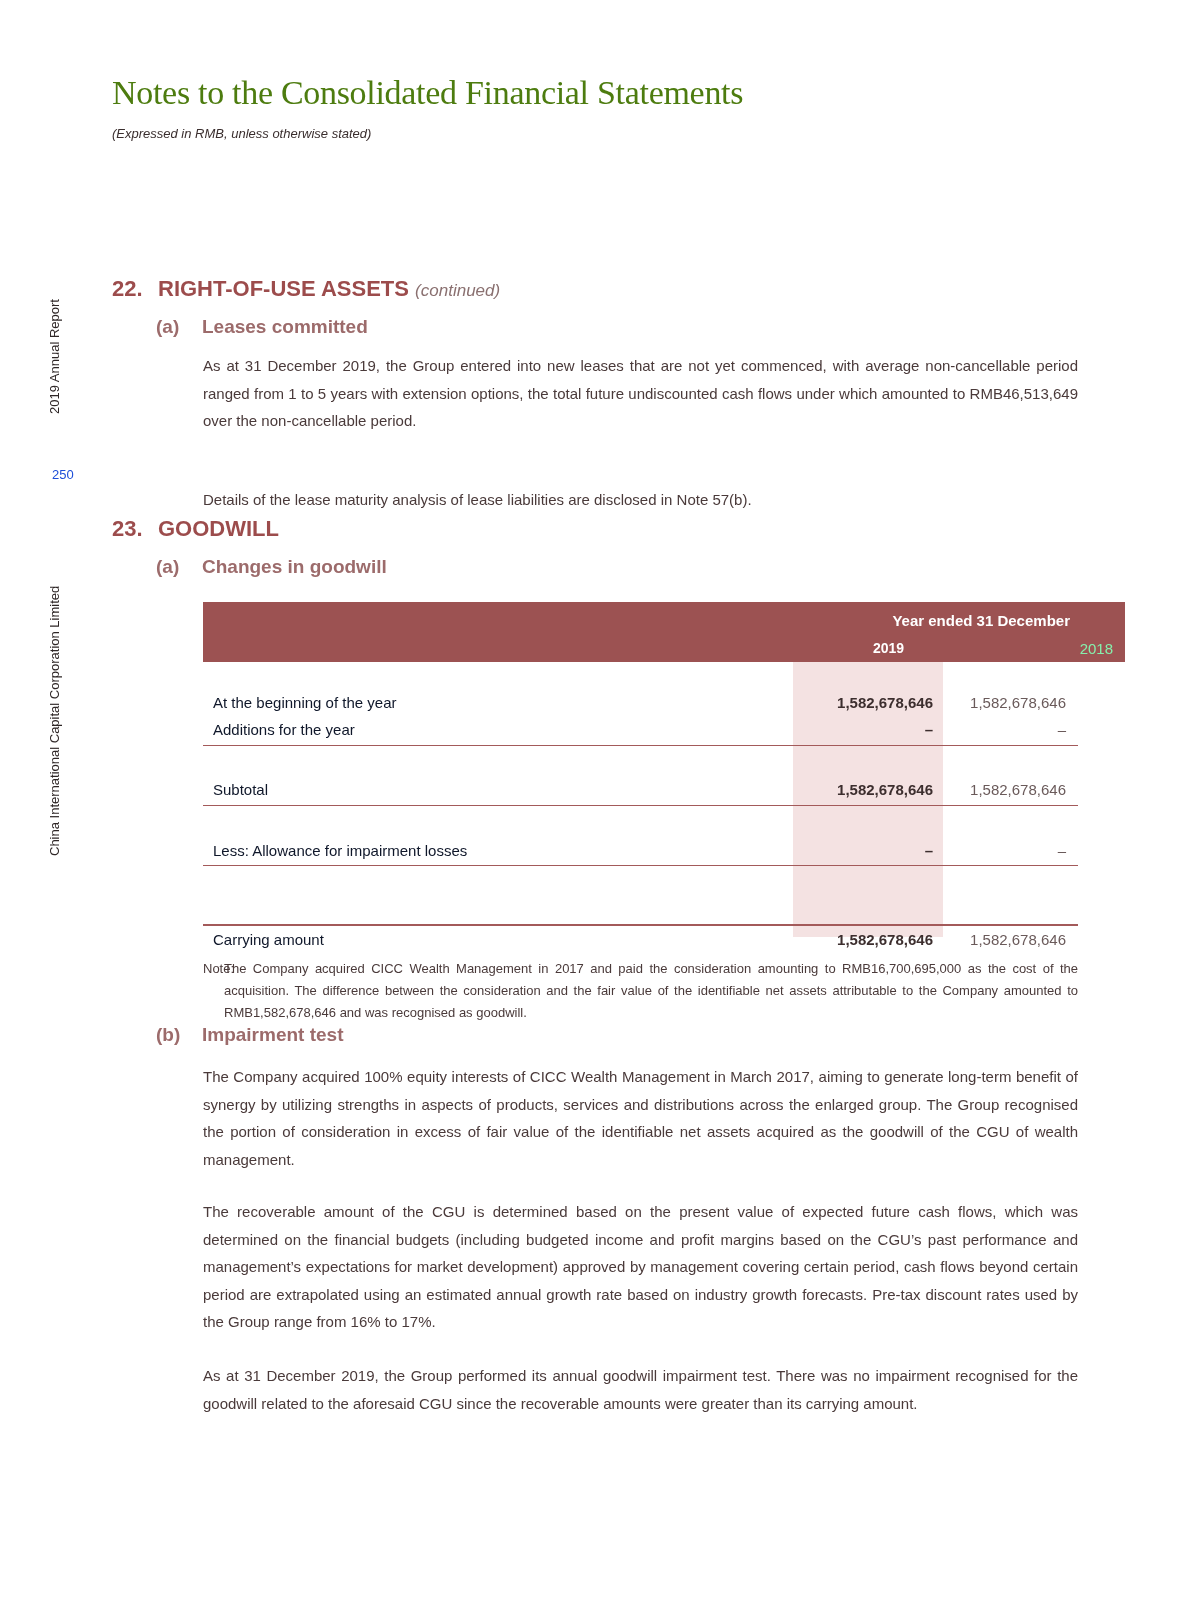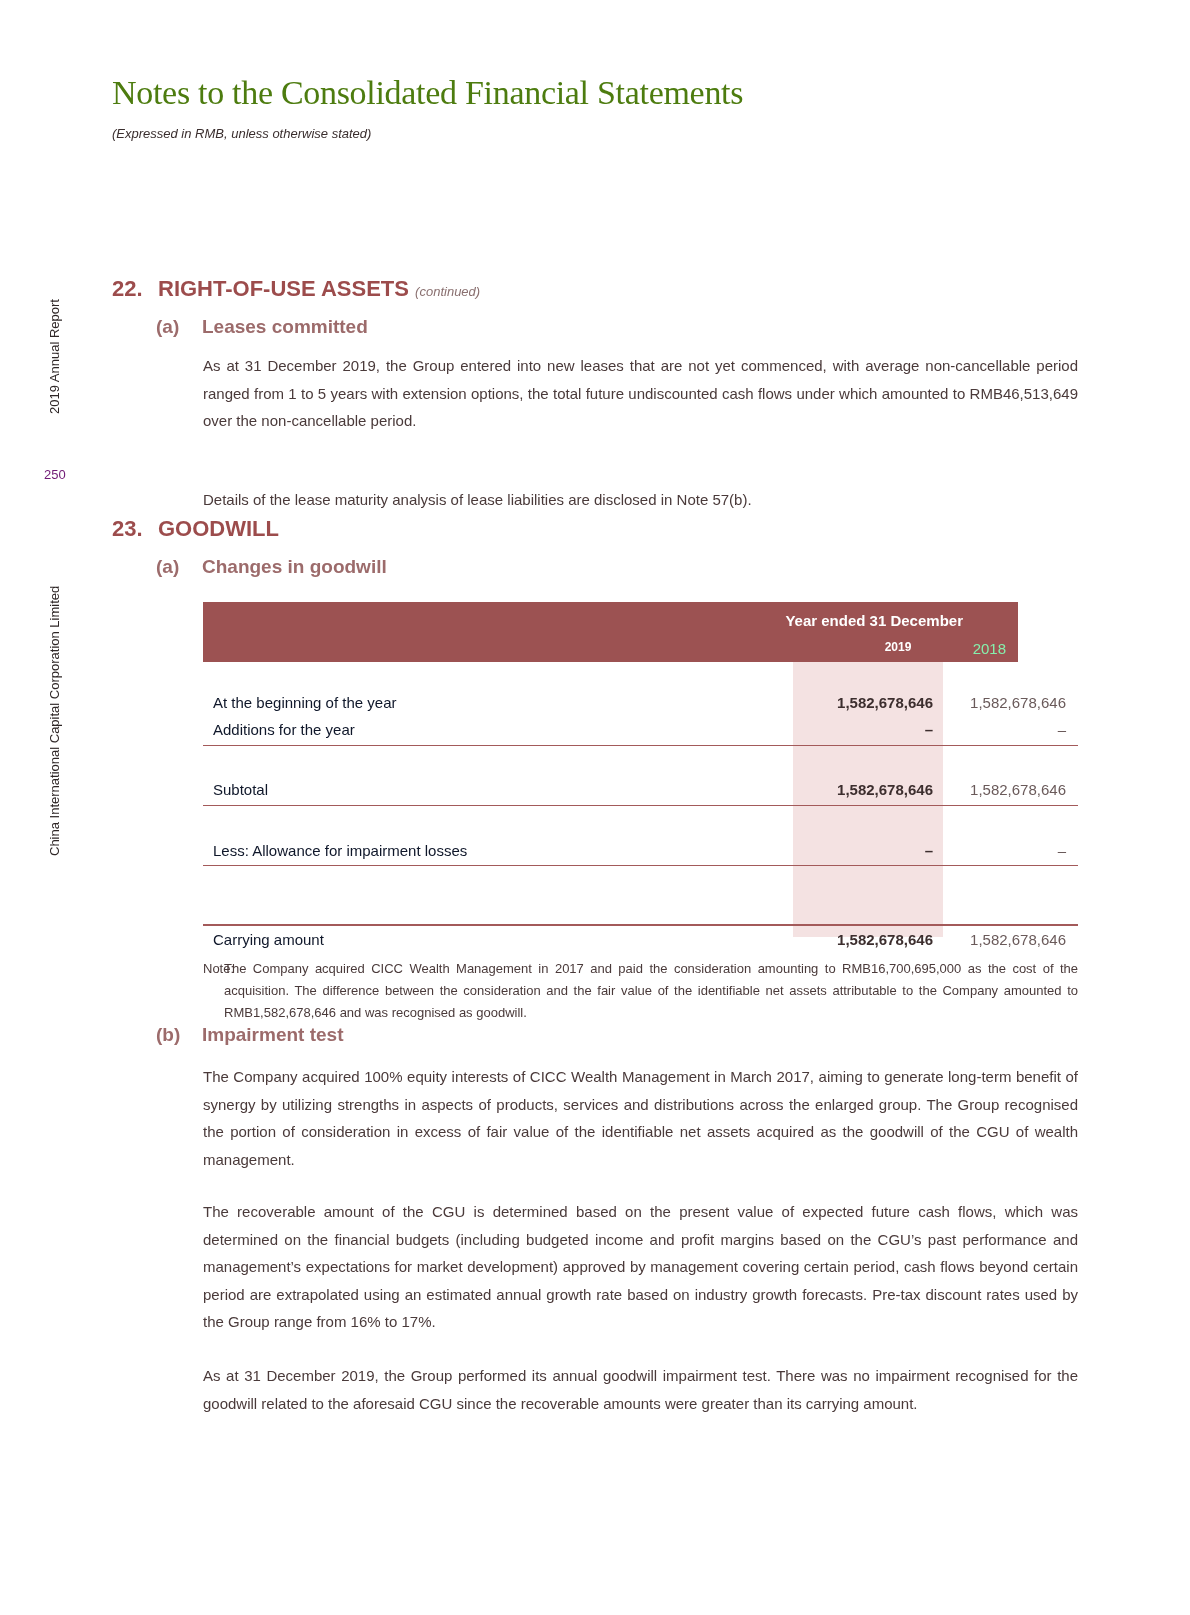--- a/index.html
+++ b/index.html
@@ -5,37 +5,37 @@
   html, body { margin: 0; padding: 0; background: #ffffff; }
   body { width: 1190px; height: 1615px; position: relative; overflow: hidden;
          font-family: "Liberation Sans", "DejaVu Sans", sans-serif; color: #4a3a3a; }
 
   .header-title { position: absolute; left: 112px; top: 74px; font-family: "Liberation Serif", "DejaVu Serif", serif;
                   font-size: 34px; color: #4d7c0f; letter-spacing: -0.3px; white-space: nowrap; }
   .header-sub { position: absolute; left: 112px; top: 126px; font-size: 13px; font-style: italic; color: #3a2e2e; }
 
   .side-report { position: absolute; left: 47px; top: 414px; transform: rotate(-90deg); transform-origin: left top;
                  font-size: 13px; color: #2e2626; white-space: nowrap; }
-  .side-page { position: absolute; left: 44px; top: 467px; font-size: 13px; color: #701a75; }
+  .side-page { position: absolute; left: 52px; top: 467px; font-size: 13px; color: #1d4ed8; }
   .side-company { position: absolute; left: 47px; top: 856px; transform: rotate(-90deg); transform-origin: left top;
                   font-size: 13px; color: #2e2626; white-space: nowrap; }
 
   .sec-h { position: absolute; left: 112px; font-size: 22px; font-weight: bold; color: #9c4c4c; white-space: nowrap; }
   .sec-h .num { display: inline-block; width: 46px; }
-  .sec-h .cont { font-size: 13px; font-weight: normal; font-style: italic; color: #8a7070; }
+  .sec-h .cont { font-size: 17px; font-weight: normal; font-style: italic; color: #8a7070; }
   .sub-h { position: absolute; left: 156px; font-size: 19px; font-weight: bold; color: #9c6b6b; white-space: nowrap; }
   .sub-h .lbl { display: inline-block; width: 46px; }
 
   .para { position: absolute; left: 203px; width: 875px; font-size: 15px; line-height: 27.5px; color: #4a3a3a;
           text-align: justify; }
 
-  .tbl { position: absolute; left: 203px; top: 602px; width: 815px; }
+  .tbl { position: absolute; left: 203px; top: 602px; width: 922px; }
   .tbl-head { position: relative; height: 60px; background: #9c5252; color: #fff; }
   .tbl-head .period { position: absolute; right: 55px; top: 10px; font-size: 15px; font-weight: bold; }
-  .tbl-head .y19 { position: absolute; left: 670px; width: 50px; top: 38px; text-align: center; font-size: 12px; font-weight: bold; }
+  .tbl-head .y19 { position: absolute; left: 670px; width: 50px; top: 38px; text-align: left; font-size: 14px; font-weight: bold; }
   .tbl-head .y18 { position: absolute; right: 12px; top: 38px; font-size: 15px; color: #86efac; }
   .shade { position: absolute; left: 590px; width: 150px; top: 60px; height: 275px; background: #f4e2e2; }
   .row { position: absolute; left: 0; width: 875px; height: 24px; font-size: 15px; }
   .row .lbl { position: absolute; left: 10px; top: 0; color: #0f172a; }
   .row .v19 { position: absolute; left: 590px; width: 140px; text-align: right; font-weight: bold; color: #3c2e2e; }
   .row .v18 { position: absolute; right: 12px; text-align: right; color: #6a5a5a; }
   .rule { position: absolute; left: 0; width: 875px; height: 0; border-top: 1.2px solid #a35a5a; }
 
   .note { position: absolute; left: 203px; top: 958px; width: 875px; font-size: 13px; line-height: 22px; color: #4a3a3a; }
   .note .nlbl { position: absolute; left: 0; top: 0; }

